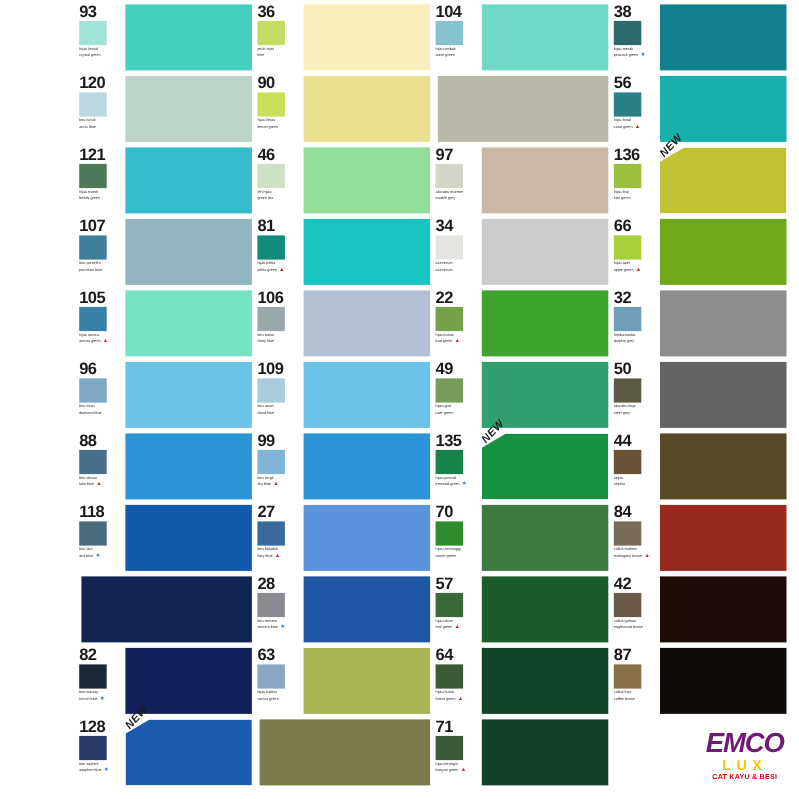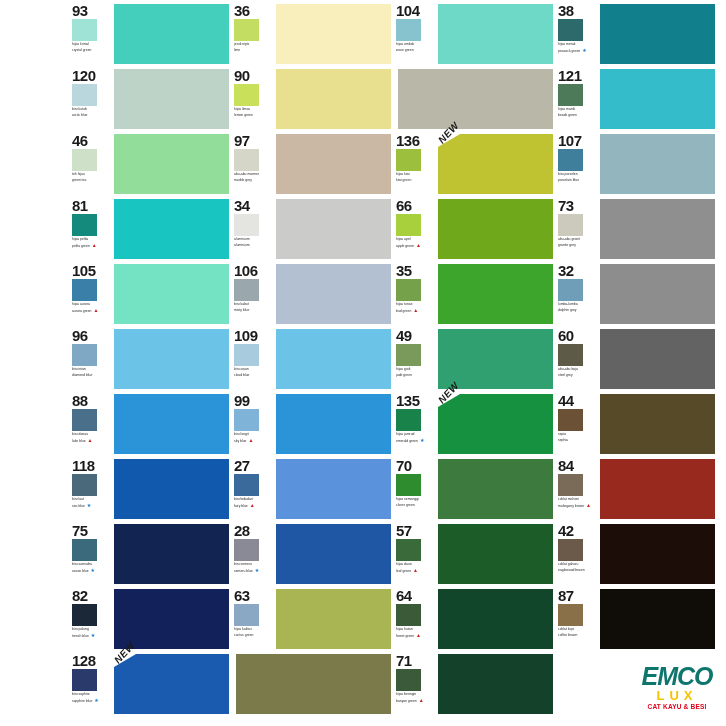--- a/index.html
+++ b/index.html
@@ -103,21 +103,21 @@
     bottom: 4px;
     width: 86px;
     height: 58px;
     text-align: center;
     background: #ffffff;
   }
   .logo-emco {
     font-size: 25px;
     font-weight: bold;
     font-style: italic;
-    color: #0f766e;
+    color: #701a75;
     line-height: 25px;
     letter-spacing: -1px;
     font-family: "Liberation Sans", sans-serif;
   }
   .logo-lux {
     font-size: 13px;
     font-weight: bold;
     color: #f5c400;
     line-height: 14px;
     letter-spacing: 5px;
@@ -201,20 +201,31 @@
             <div class="name-en"><span>lemon green</span></div>
           </div>
         </div>
         <div class="swatch" style="background: rgb(232, 224, 143);"></div>
       </div>
       <div class="cell">
         <div class="swatch" style="background: rgb(185, 183, 168);"></div>
       </div>
       <div class="cell">
         <div class="info">
+          <div class="code">56</div>
+          <div class="thumb" style="background: rgb(43, 127, 134);"></div>
+          <div class="names">
+            <div class="name-id">hijau koral</div>
+            <div class="name-en"><span>coral green</span><span class="marker tri">▲</span></div>
+          </div>
+        </div>
+        <div class="swatch" style="background: rgb(22, 176, 173);"></div>
+      </div>
+      <div class="cell">
+        <div class="info">
           <div class="code">121</div>
           <div class="thumb" style="background: rgb(77, 122, 88);"></div>
           <div class="names">
             <div class="name-id">hijau manik</div>
             <div class="name-en"><span>beads green</span></div>
           </div>
         </div>
         <div class="swatch" style="background: rgb(53, 188, 203);"></div>
       </div>
       <div class="cell">
@@ -290,31 +301,20 @@
           <div class="thumb" style="background: rgb(168, 207, 60);"></div>
           <div class="names">
             <div class="name-id">hijau apel</div>
             <div class="name-en"><span>apple green</span><span class="marker tri">▲</span></div>
           </div>
         </div>
         <div class="swatch" style="background: rgb(111, 168, 27);"></div>
       </div>
       <div class="cell">
         <div class="info">
-          <div class="code">73</div>
-          <div class="thumb" style="background: rgb(204, 202, 189);"></div>
-          <div class="names">
-            <div class="name-id">abu-abu granit</div>
-            <div class="name-en"><span>granite grey</span></div>
-          </div>
-        </div>
-        <div class="swatch" style="background: rgb(143, 143, 143);"></div>
-      </div>
-      <div class="cell">
-        <div class="info">
           <div class="code">105</div>
           <div class="thumb" style="background: rgb(58, 127, 168);"></div>
           <div class="names">
             <div class="name-id">hijau aurora</div>
             <div class="name-en"><span>aurora green</span><span class="marker tri">▲</span></div>
           </div>
         </div>
         <div class="swatch" style="background: rgb(116, 227, 196);"></div>
       </div>
       <div class="cell">
@@ -323,21 +323,21 @@
           <div class="thumb" style="background: rgb(154, 168, 174);"></div>
           <div class="names">
             <div class="name-id">biru kabut</div>
             <div class="name-en"><span>misty blue</span></div>
           </div>
         </div>
         <div class="swatch" style="background: rgb(178, 192, 210);"></div>
       </div>
       <div class="cell">
         <div class="info">
-          <div class="code">35</div>
+          <div class="code">22</div>
           <div class="thumb" style="background: rgb(116, 161, 74);"></div>
           <div class="names">
             <div class="name-id">hijau tunas</div>
             <div class="name-en"><span>bud green</span><span class="marker tri">▲</span></div>
           </div>
         </div>
         <div class="swatch" style="background: rgb(61, 164, 44);"></div>
       </div>
       <div class="cell">
         <div class="info">
@@ -378,21 +378,21 @@
           <div class="thumb" style="background: rgb(122, 154, 92);"></div>
           <div class="names">
             <div class="name-id">hijau giok</div>
             <div class="name-en"><span>jade green</span></div>
           </div>
         </div>
         <div class="swatch" style="background: rgb(48, 160, 112);"></div>
       </div>
       <div class="cell">
         <div class="info">
-          <div class="code">60</div>
+          <div class="code">50</div>
           <div class="thumb" style="background: rgb(94, 90, 72);"></div>
           <div class="names">
             <div class="name-id">abu-abu baja</div>
             <div class="name-en"><span>steel grey</span></div>
           </div>
         </div>
         <div class="swatch" style="background: rgb(99, 99, 99);"></div>
       </div>
       <div class="cell">
         <div class="info">
@@ -477,28 +477,20 @@
           <div class="code">84</div>
           <div class="thumb" style="background: rgb(122, 106, 88);"></div>
           <div class="names">
             <div class="name-id">coklat mahoni</div>
             <div class="name-en"><span>mahogany brown</span><span class="marker tri">▲</span></div>
           </div>
         </div>
         <div class="swatch" style="background: rgb(151, 41, 31);"></div>
       </div>
       <div class="cell">
-        <div class="info">
-          <div class="code">75</div>
-          <div class="thumb" style="background: rgb(58, 106, 124);"></div>
-          <div class="names">
-            <div class="name-id">biru samudra</div>
-            <div class="name-en"><span>ocean blue</span><span class="marker star">★</span></div>
-          </div>
-        </div>
         <div class="swatch" style="background: rgb(18, 36, 82);"></div>
       </div>
       <div class="cell">
         <div class="info">
           <div class="code">28</div>
           <div class="thumb" style="background: rgb(138, 138, 150);"></div>
           <div class="names">
             <div class="name-id">biru semeru</div>
             <div class="name-en"><span>semeru blue</span><span class="marker star">★</span></div>
           </div>

